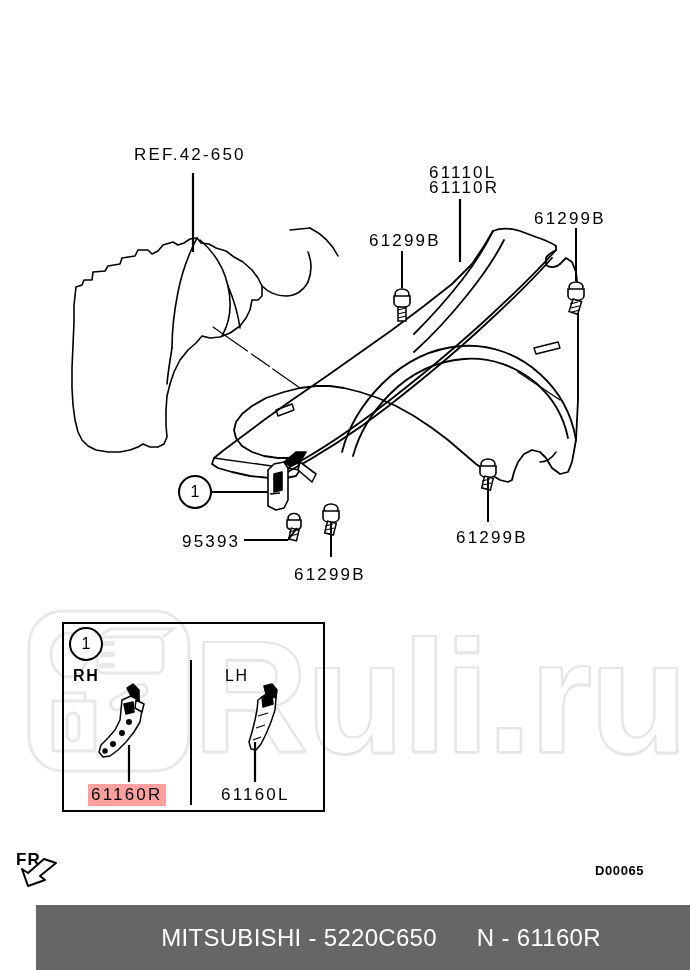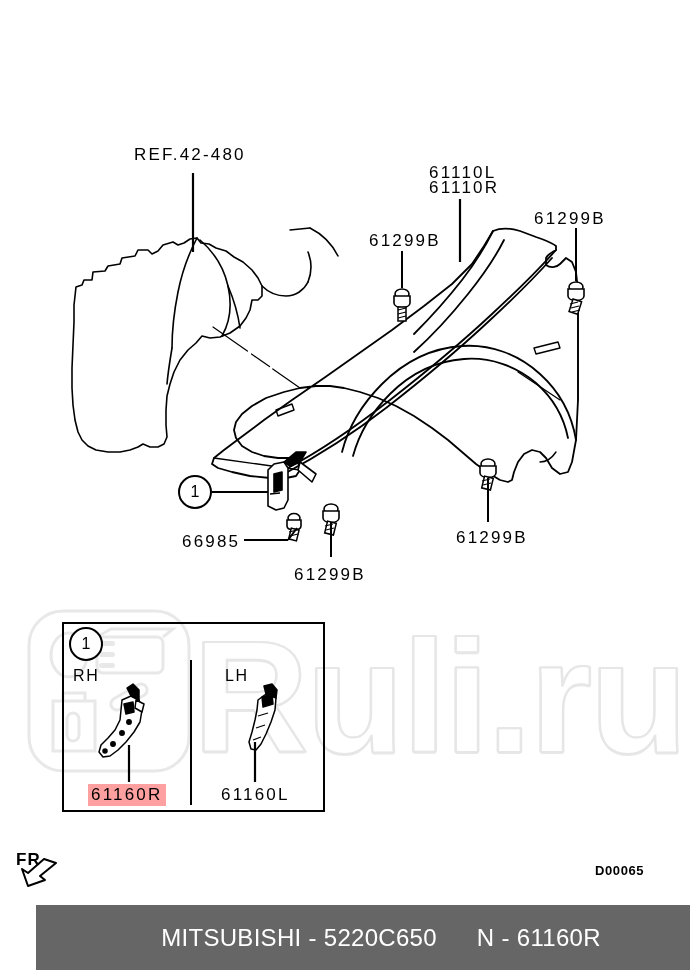--- a/index.html
+++ b/index.html
@@ -407,42 +407,42 @@
     <line x1="129" y1="745" x2="129" y2="782" stroke="#000" stroke-width="2.2"></line>
     <line x1="255" y1="742" x2="255" y2="782" stroke="#000" stroke-width="2.2"></line>
 
     <line x1="191" y1="660" x2="191" y2="805" stroke="#000" stroke-width="2"></line>
 
     <g stroke="#000" stroke-width="2" stroke-linejoin="round" fill="#ffffff">
       <path d="M56 863 L 40 876 L 45 880 L 28 886 L 22 869 L 28 873 L 44 859 Z"></path>
     </g>
   </svg>
 
-  <div class="lbl" style="left:134px; top:146px;">REF.42-480</div>
+  <div class="lbl" style="left:134px; top:146px;">REF.42-650</div>
 
   <div class="lbl" style="left:429px; top:164px;">61110L</div>
   <div class="lbl" style="left:429px; top:179px;">61110R</div>
 
   <div class="lbl" style="left:369px; top:232px;">61299B</div>
   <div class="lbl" style="left:534px; top:210px;">61299B</div>
   <div class="lbl" style="left:456px; top:529px;">61299B</div>
   <div class="lbl" style="left:294px; top:566px;">61299B</div>
-  <div class="lbl" style="left:182px; top:533px;">66985</div>
+  <div class="lbl" style="left:182px; top:533px;">95393</div>
 
   <div class="callout-circle" style="left:178px; top:475px;">
     <span>1</span>
   </div>
 
   <div id="detail-box"></div>
 
   <div class="callout-circle" style="left:69px; top:627px;">
     <span>1</span>
   </div>
 
-  <div class="lbl lbl-sm" style="left:73px; top:668px;">RH</div>
+  <div class="lbl lbl-sm" style="left:73px; top:668px;font-weight:bold;">RH</div>
   <div class="lbl lbl-sm" style="left:205px; top:668px;margin-left:20px;">LH</div>
 
   <div class="lbl lbl-hl" style="left:88px; top:784px;">61160R</div>
   <div class="lbl" style="left:221px; top:786px;">61160L</div>
 
   <div class="lbl lbl-fr" style="left:16px; top:843px;">FR</div>
   <div class="lbl lbl-code" style="left:595px; top:864px;">D00065</div>
 
   <div id="footer">
     <div id="footer-text">

